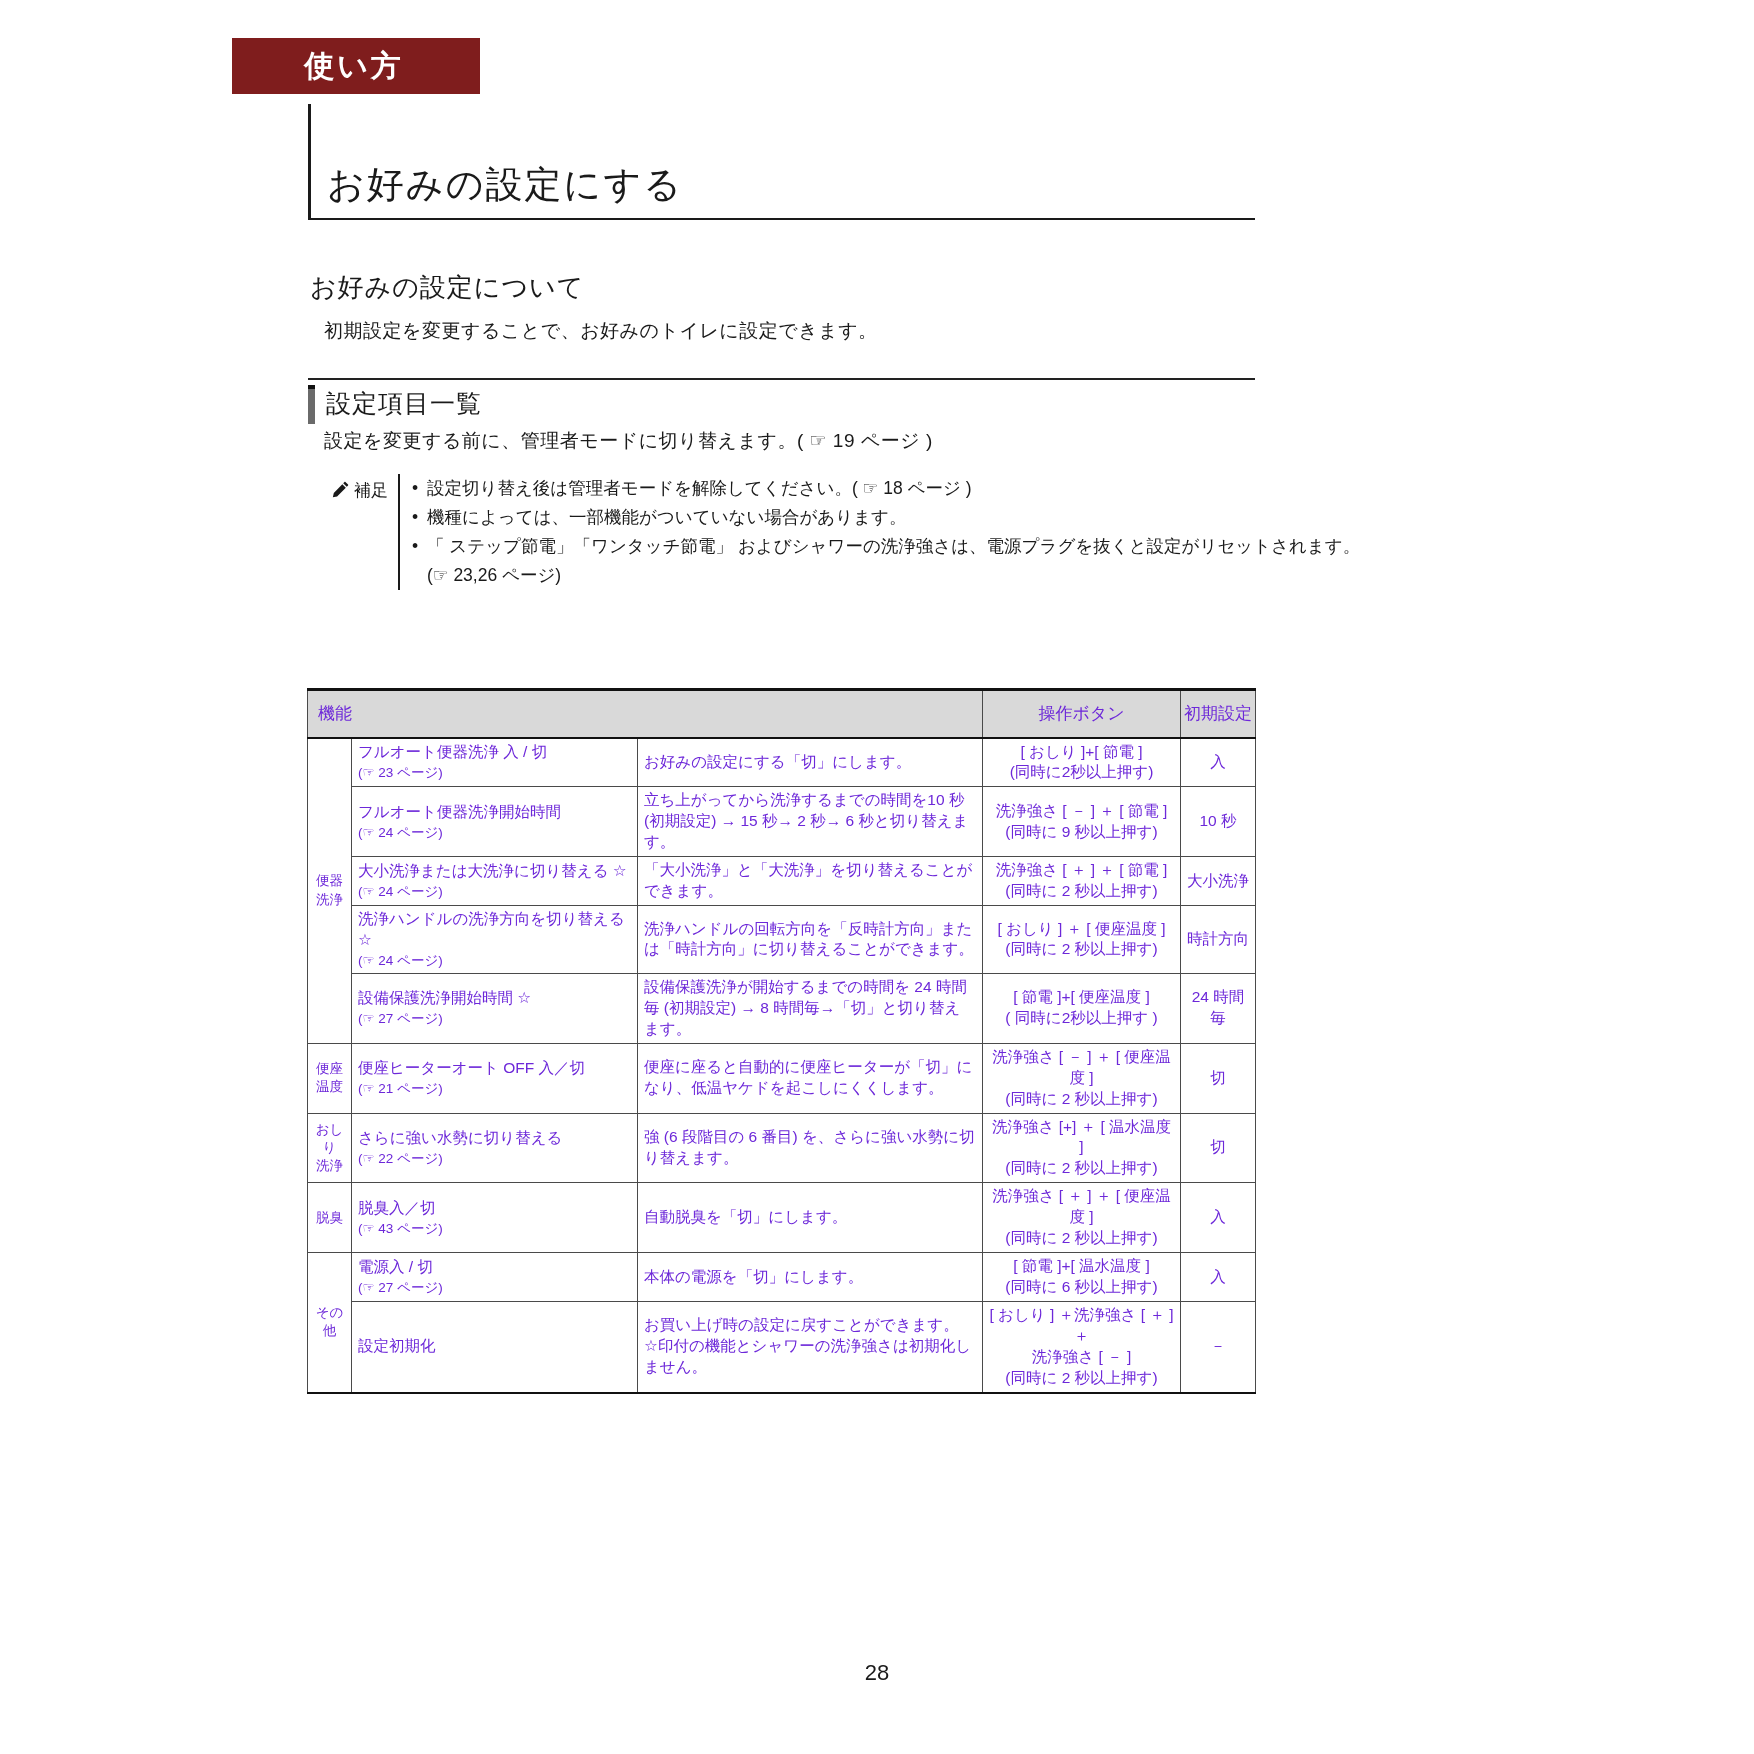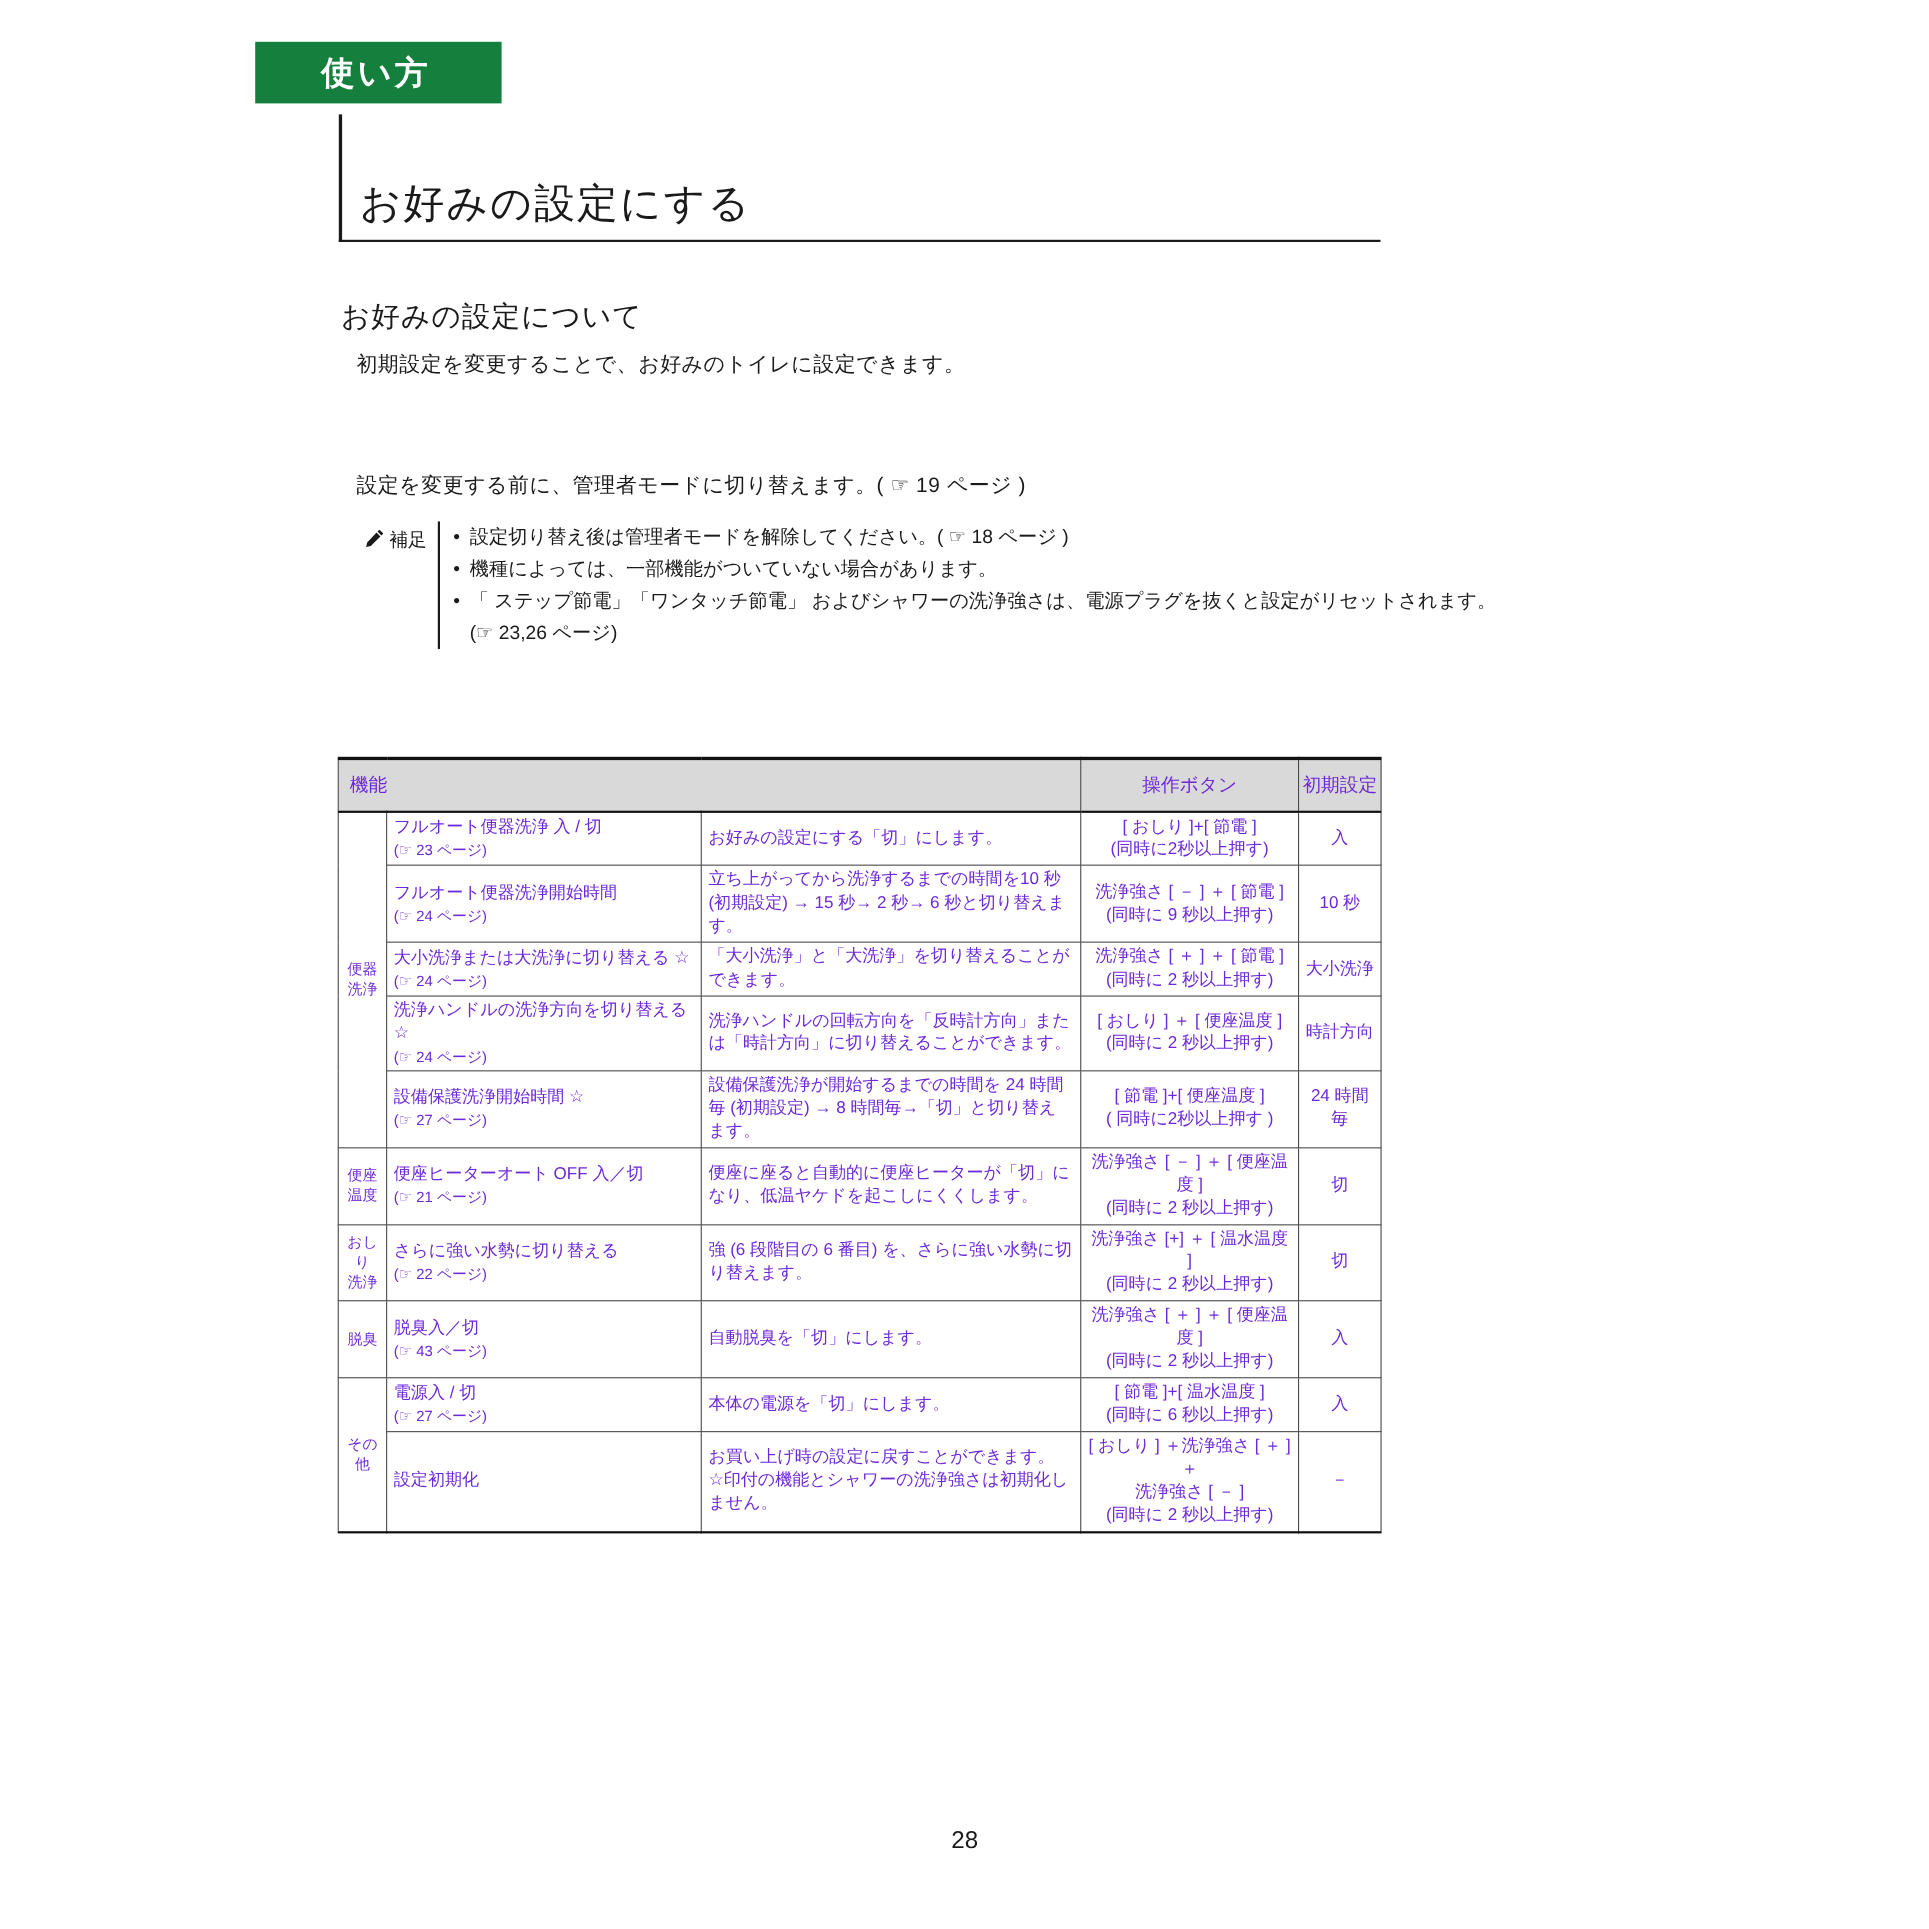--- a/index.html
+++ b/index.html
@@ -6,22 +6,22 @@
   .page{
     position:relative;
     width:1754px;height:1754px;
     background:#ffffff;
     font-family:"Liberation Sans","DejaVu Sans",sans-serif;
     color:#1a1a1a;
     overflow:hidden;
   }
   
   .tab{
-    position:absolute;left:232px;top:38px;width:224px;height:56px;
-    background:#15803d;color:#ffffff;
+    position:absolute;left:232px;top:38px;width:248px;height:56px;
+    background:#7f1d1d;color:#ffffff;
     display:flex;align-items:center;justify-content:center;
     font-size:30px;font-weight:bold;letter-spacing:3px;
     padding-right:4px;box-sizing:border-box;
   }
   
   .title-block{
     position:absolute;left:308px;top:104px;width:947px;height:116px;
     border-left:3px solid #1a1a1a;
     border-bottom:2px solid #1a1a1a;
     box-sizing:border-box;
@@ -107,20 +107,24 @@
     <span>使い方</span>
   </div>
 
   <div class="title-block">
     <div class="title">お好みの設定にする</div>
   </div>
 
   <div class="sec-about-h">お好みの設定について</div>
   <div class="sec-about-p">初期設定を変更することで、お好みのトイレに設定できます。</div>
 
+  <div class="sec-list">
+    <div class="bar"></div>
+    <div class="h">設定項目一覧</div>
+  </div>
   <div class="sec-list-p">設定を変更する前に、管理者モードに切り替えます。( ☞ 19 ページ )</div>
 
   <div class="note">
     <div class="note-label">
       <svg viewBox="0 0 16 16" aria-hidden="true">
         <path d="M12.6 0.9 l2.5 2.5 c.25.25.25.6 0 .85 l-1.2 1.2 -3.35-3.35 1.2-1.2 c.25-.25.6-.25.85 0 z M9.7 3 l3.3 3.3 -8.2 8.2 -4 .9 .9 -4 8-8.4 z" fill="#1a1a1a"></path>
       </svg>
       <span>補足</span>
     </div>
     <div class="note-body">

